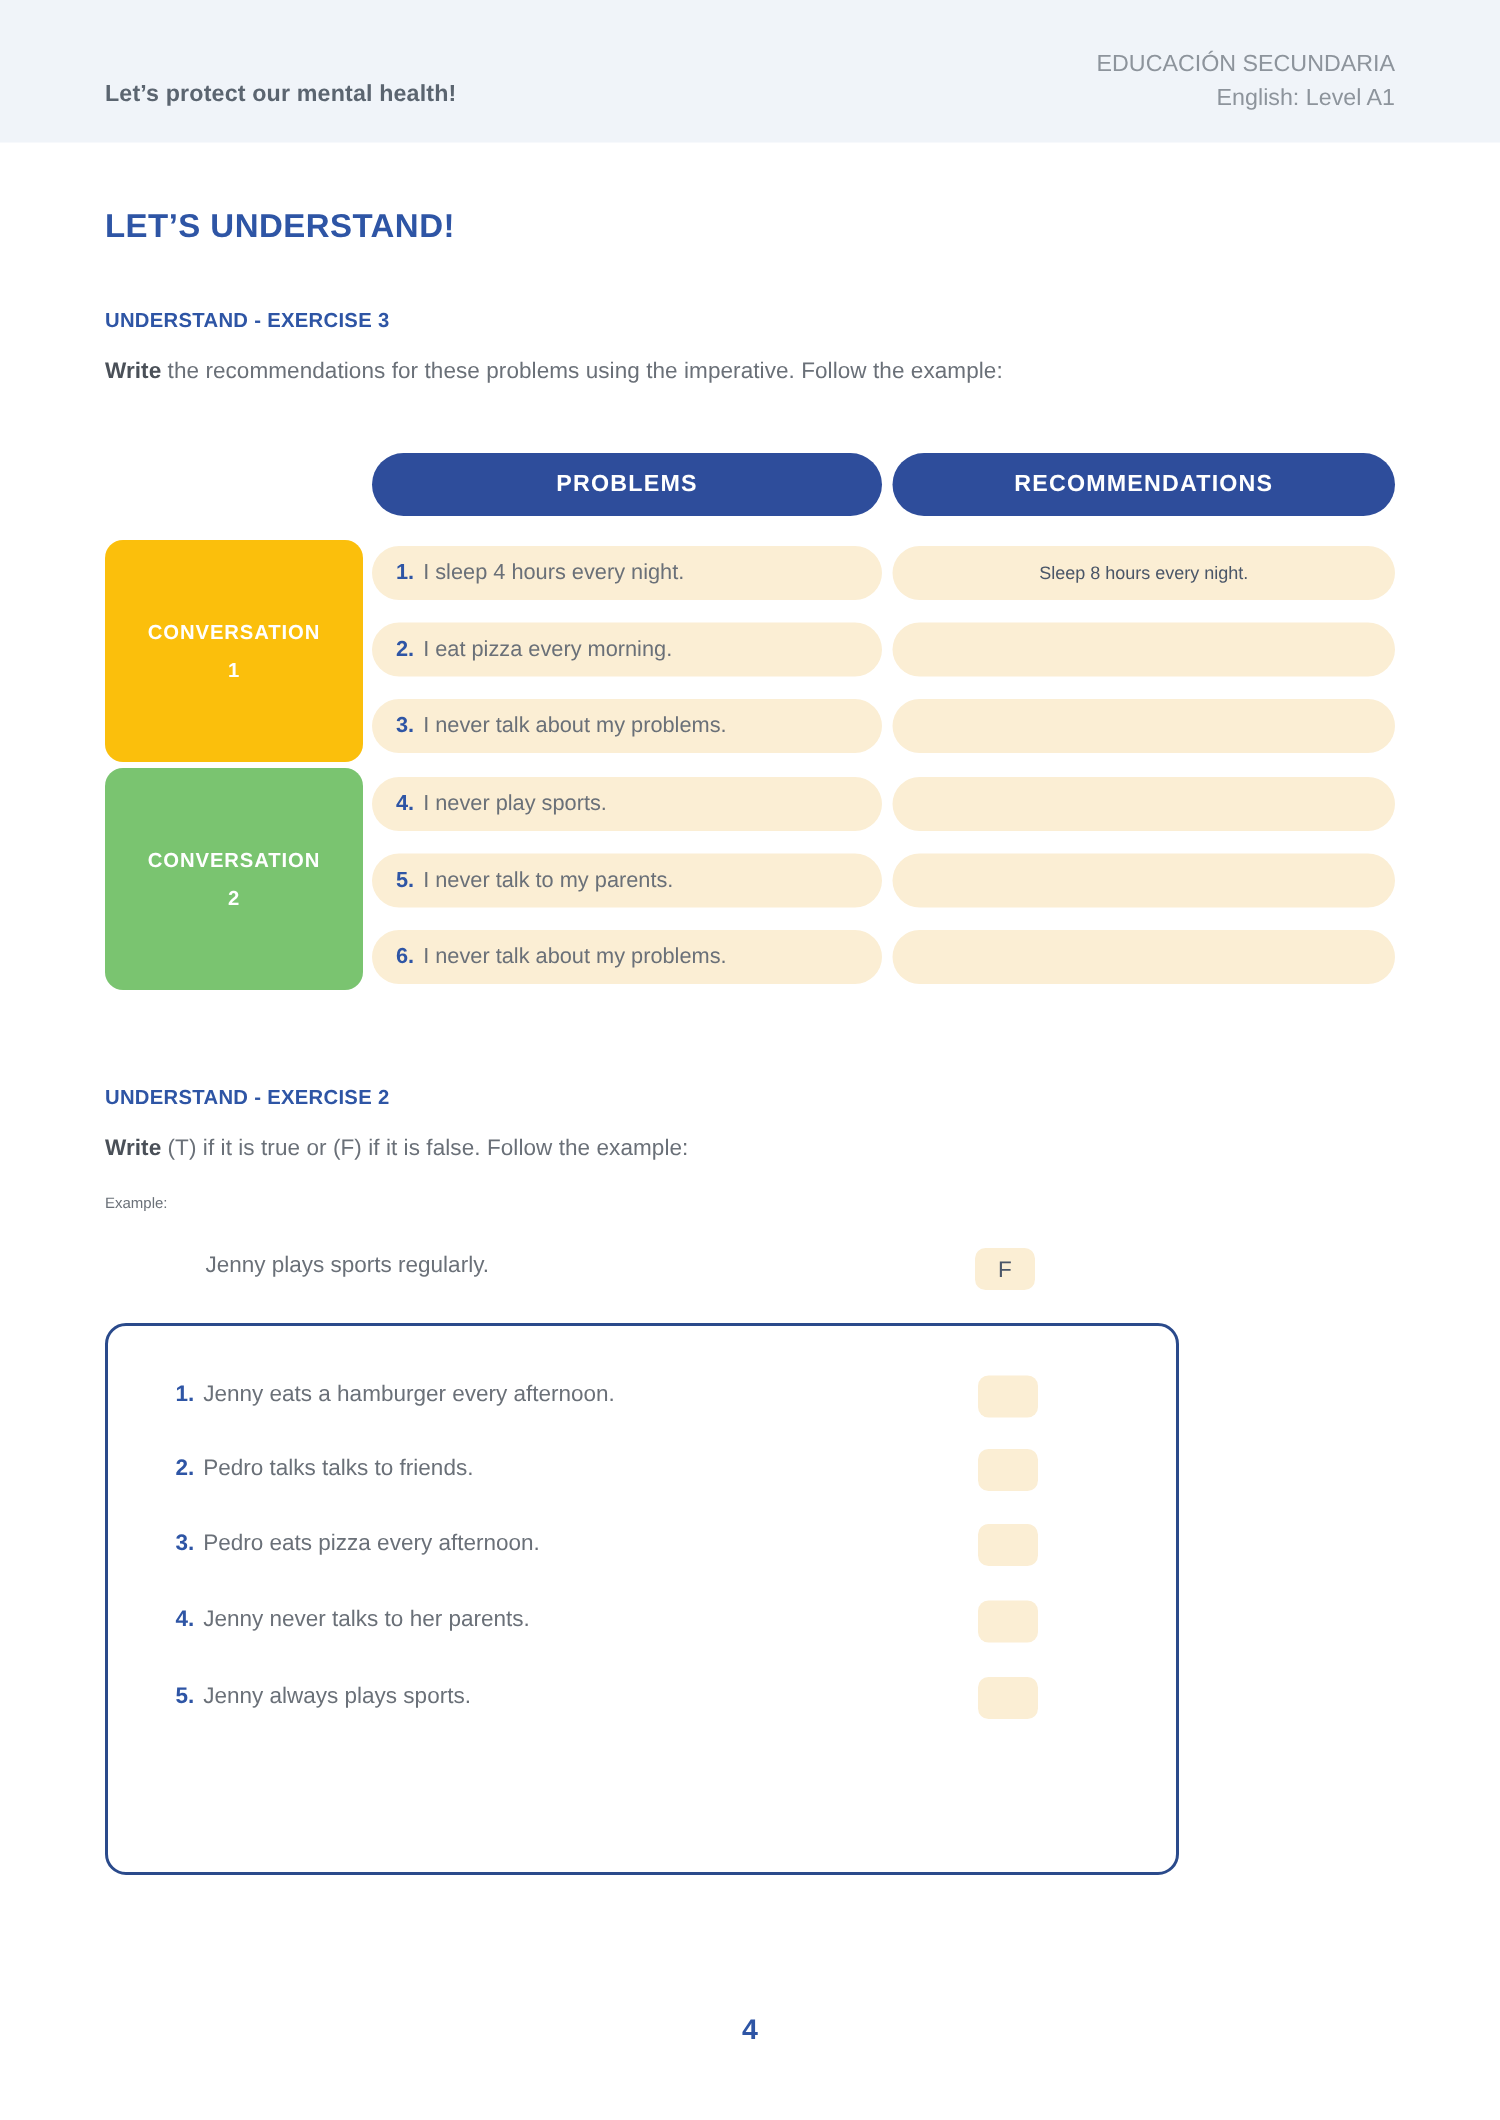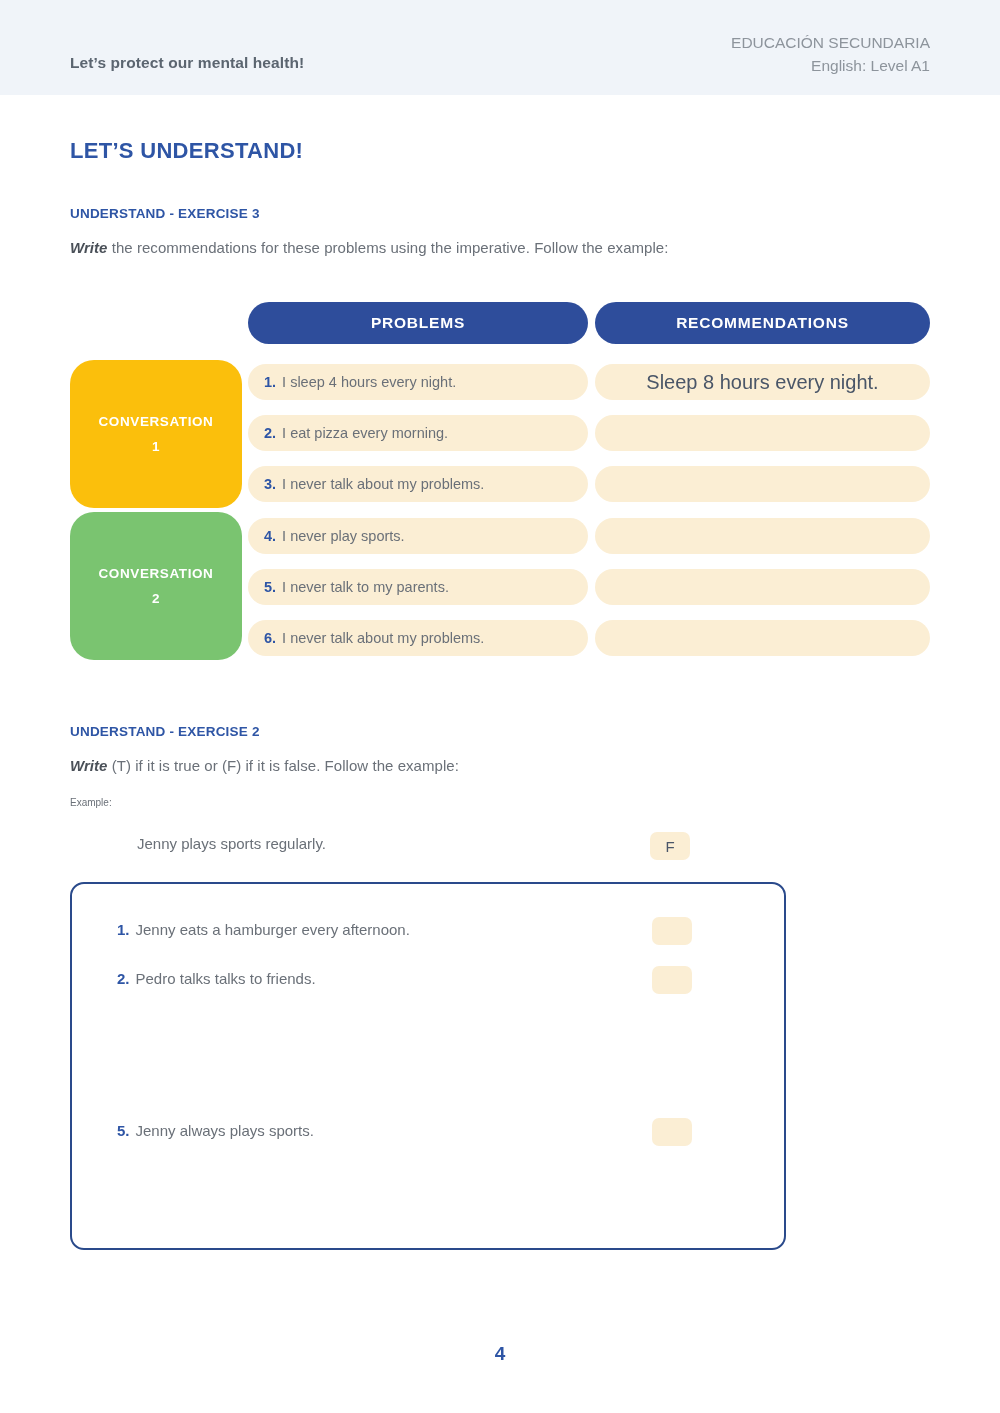--- a/index.html
+++ b/index.html
@@ -73,21 +73,21 @@
 
   .ex-instr {
     position: absolute;
     left: 70px;
     font-size: 15px;
     color: #6a7078;
     letter-spacing: 0.05px;
   }
   .ex-instr.e1 { top: 239px; }
   .ex-instr.e2 { top: 757px; }
-  .ex-instr b { color: #4a5058; font-weight: bold; font-style: italic; }
+  .ex-instr b { color: #4a5058; font-weight: bold; }
 
   .example-word {
     position: absolute;
     left: 70px;
     top: 797px;
     font-size: 10px;
     color: #6a7078;
   }
 
   
@@ -117,21 +117,21 @@
     justify-content: center;
   }
   .col-head.problems { left: 178px; width: 340px; }
   .col-head.recs     { left: 525px; width: 335px; }
 
   
   .conv-box {
     position: absolute;
     left: 0;
     width: 172px;
-    border-radius: 24px;
+    border-radius: 12px;
     color: #ffffff;
     font-size: 13.5px;
     font-weight: bold;
     letter-spacing: 0.6px;
     text-align: center;
     display: flex;
     flex-direction: column;
     align-items: center;
     justify-content: center;
     line-height: 25px;
@@ -157,21 +157,21 @@
   }
   .cell.prob .idx {
     color: #2e55a5;
     font-weight: bold;
     margin-right: 6px;
   }
   .cell.rec {
     left: 525px;
     width: 335px;
     justify-content: center;
-    font-size: 20px;
+    font-size: 12px;
     color: #4a5668;
   }
 
   
   .r1 { top: 62px;  }
   .r2 { top: 113px; }
   .r3 { top: 164px; }
   .r4 { top: 216px; }
   .r5 { top: 267px; }
   .r6 { top: 318px; }
@@ -362,21 +362,29 @@
     <div class="stmt s1">
       <span class="txt"><span class="idx">1.</span><span>Jenny eats a hamburger every afternoon.</span></span>
       <span class="ans-box"></span>
     </div>
 
     <div class="stmt s2">
       <span class="txt"><span class="idx">2.</span><span>Pedro talks talks to friends.</span></span>
       <span class="ans-box"></span>
     </div>
 
-
+    <div class="stmt s3">
+      <span class="txt"><span class="idx">3.</span><span>Pedro eats pizza every afternoon.</span></span>
+      <span class="ans-box"></span>
+    </div>
+
+    <div class="stmt s4">
+      <span class="txt"><span class="idx">4.</span><span>Jenny never talks to her parents.</span></span>
+      <span class="ans-box"></span>
+    </div>
 
     <div class="stmt s5">
       <span class="txt"><span class="idx">5.</span><span>Jenny always plays sports.</span></span>
       <span class="ans-box"></span>
     </div>
 
   </div>
 
   <div class="page-number">4</div>
 

